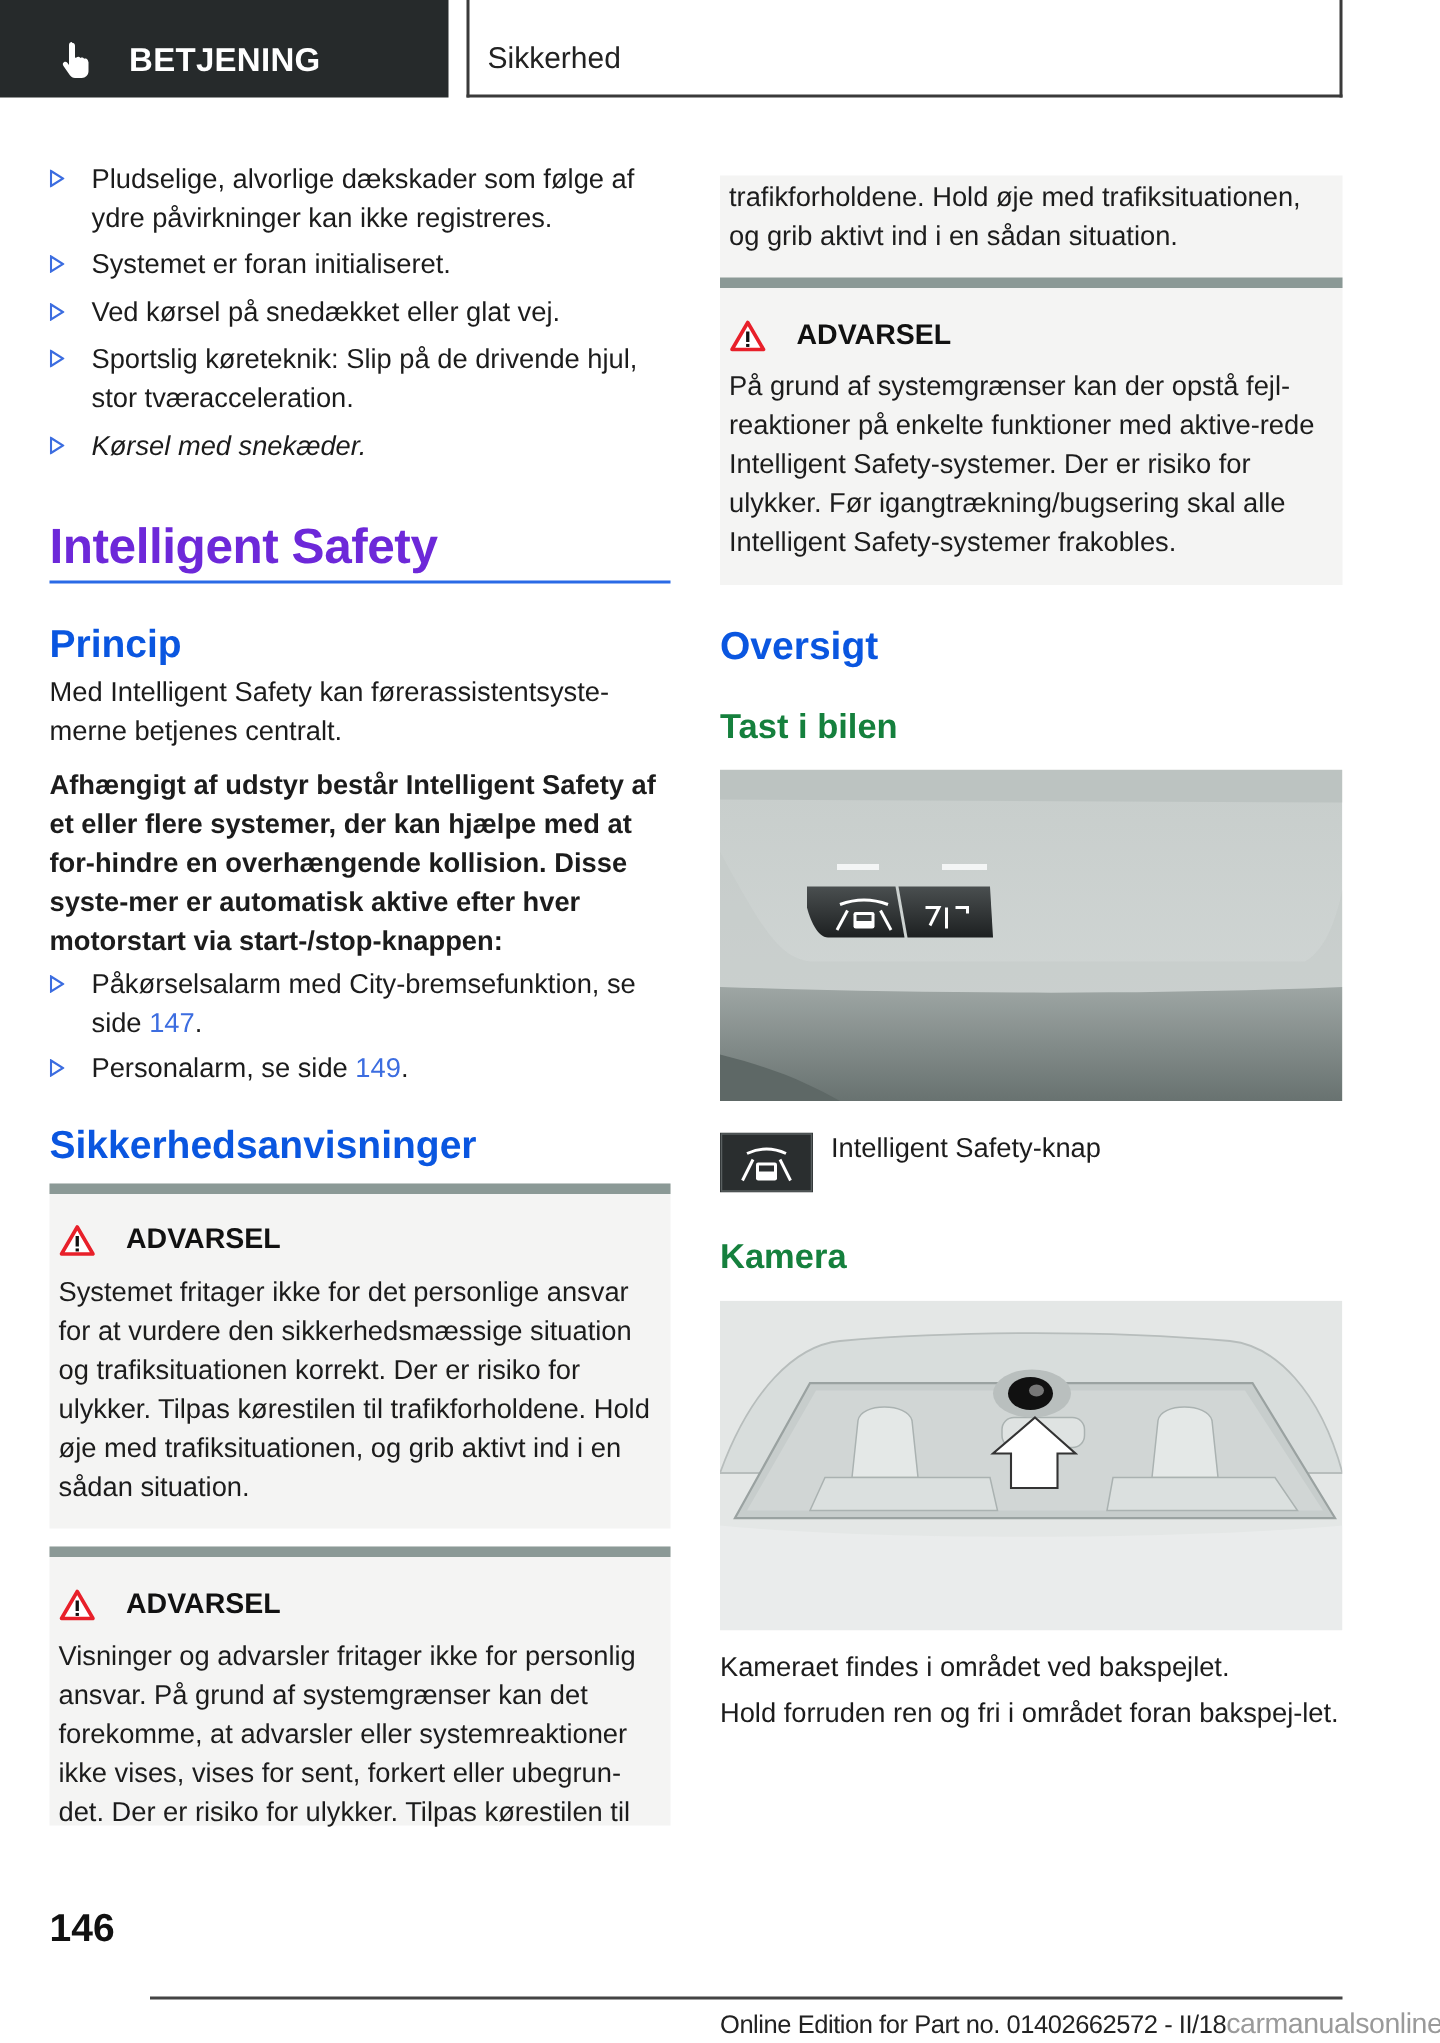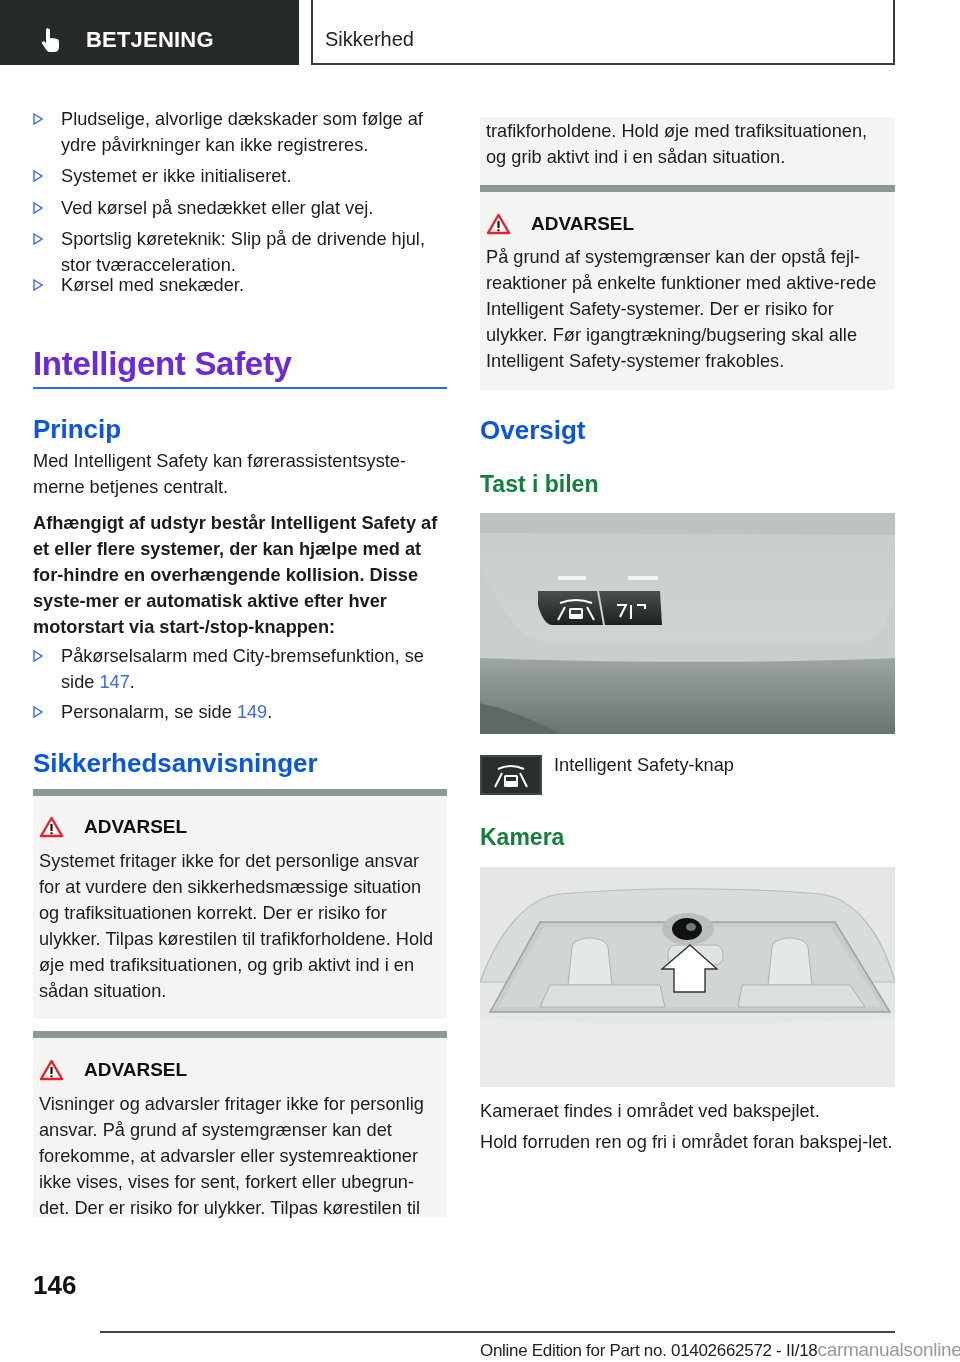--- a/index.html
+++ b/index.html
@@ -58,35 +58,35 @@
   <div class="bullet" style="top:106px; width:414px;">
     <svg class="tri" viewBox="0 0 10 12">
         <path d="M1 1 L9 6 L1 11 Z" fill="none" stroke="#3c6de0" stroke-width="1.4"></path>
       </svg>
     <span>Pludselige, alvorlige dækskader som følge af ydre påvirkninger kan ikke registreres.</span>
   </div>
   <div class="bullet" style="top:163px; width:414px;">
     <svg class="tri" viewBox="0 0 10 12">
         <path d="M1 1 L9 6 L1 11 Z" fill="none" stroke="#3c6de0" stroke-width="1.4"></path>
       </svg>
-    <span>Systemet er ikke initialiseret.</span>
+    <span>Systemet er foran initialiseret.</span>
   </div>
   <div class="bullet" style="top:195px; width:414px;">
     <svg class="tri" viewBox="0 0 10 12">
         <path d="M1 1 L9 6 L1 11 Z" fill="none" stroke="#3c6de0" stroke-width="1.4"></path>
       </svg>
     <span>Ved kørsel på snedækket eller glat vej.</span>
   </div>
   <div class="bullet" style="top:226px; width:414px;">
     <svg class="tri" viewBox="0 0 10 12">
         <path d="M1 1 L9 6 L1 11 Z" fill="none" stroke="#3c6de0" stroke-width="1.4"></path>
       </svg>
     <span>Sportslig køreteknik: Slip på de drivende hjul, stor tværacceleration.</span>
   </div>
-  <div class="bullet" style="top:272px; width:414px;">
+  <div class="bullet" style="top:284px; width:414px;font-style:italic;">
     <svg class="tri" viewBox="0 0 10 12">
         <path d="M1 1 L9 6 L1 11 Z" fill="none" stroke="#3c6de0" stroke-width="1.4"></path>
       </svg>
     <span>Kørsel med snekæder.</span>
   </div>
 
   <div class="h1" style="top:345px;">Intelligent Safety</div>
   <div class="h1-rule" style="top:387px; left:0; width:414px;"></div>
 
   <div class="h2" style="top:414px;">Princip</div>

